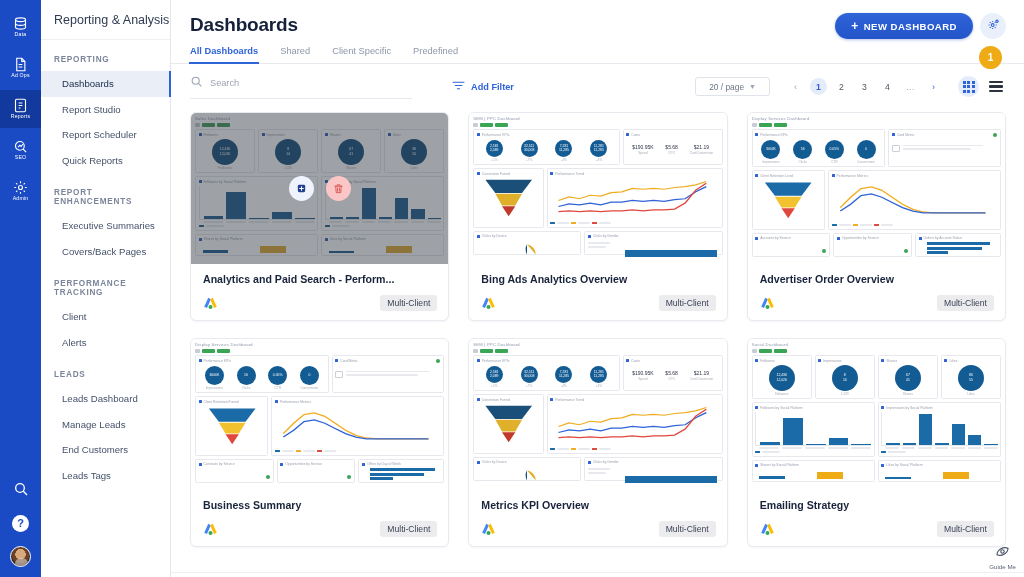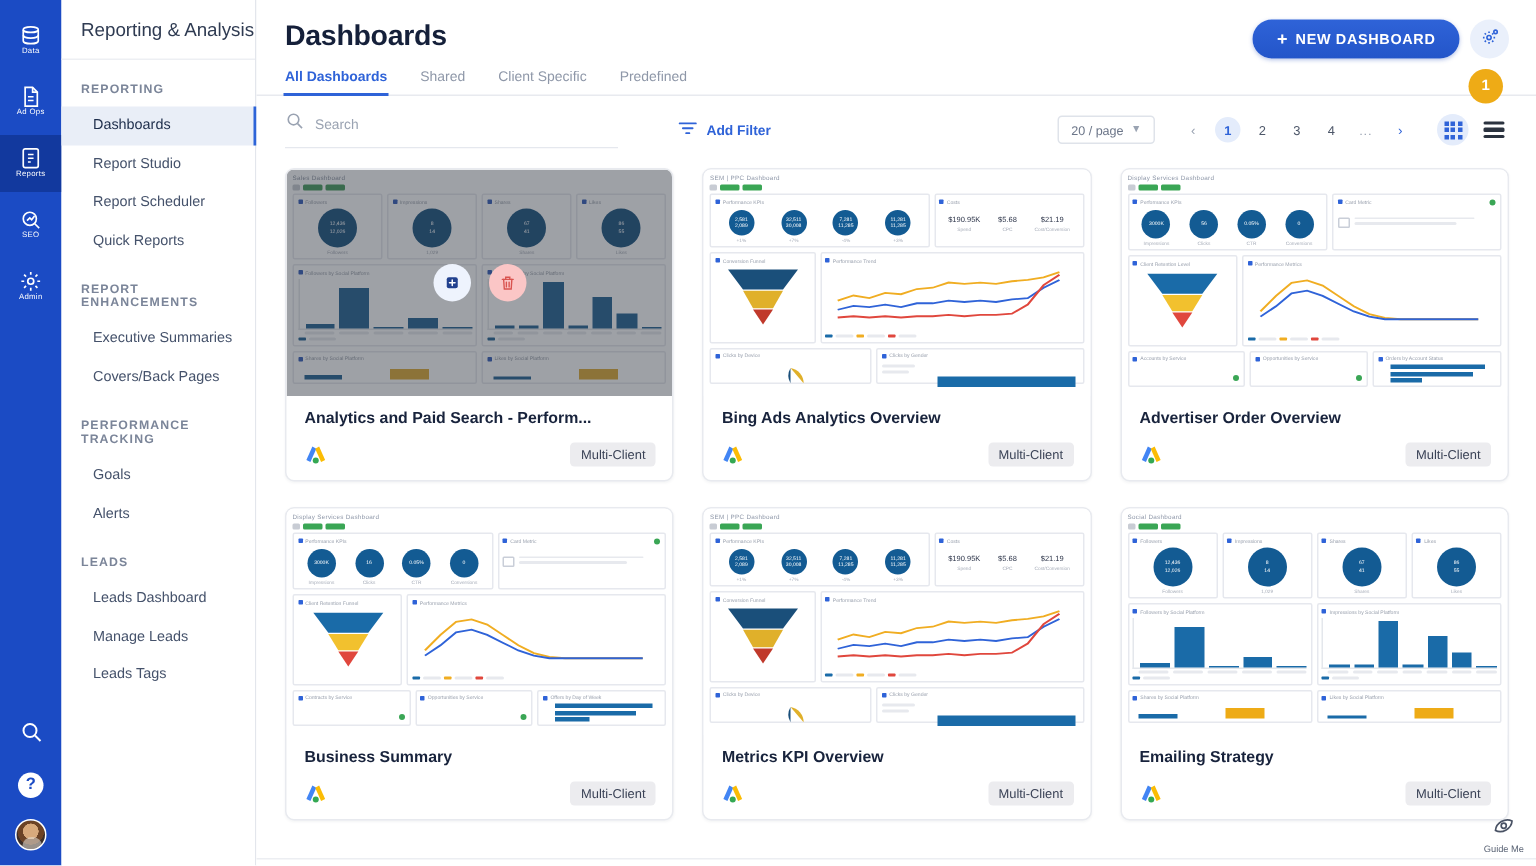--- a/index.html
+++ b/index.html
@@ -119,21 +119,21 @@
     background: transparent; width: 100%; font-family: "Liberation Sans", sans-serif;
   }
   .search-input::placeholder { color: #9aa3b2; }
   .add-filter {
     display: flex; align-items: center; gap: 6px; margin-left: 40px;
     color: #2f63d8; font-size: 9.2px; font-weight: 700; cursor: pointer; white-space: nowrap;
   }
   .add-filter svg { width: 13px; height: 11px; }
   .pager { margin-left: auto; display: flex; align-items: center; gap: 0; }
   .perpage {
-    border: 1px solid #dfe3ea; border-radius: 3px; height: 19px; padding: 0 8px;
+    border: 1px solid #dfe3ea; border-radius: 3px; height: 19px; padding: 0 13px;
     display: flex; align-items: center; gap: 5px; font-size: 8.4px; color: #6c7689;
     cursor: pointer; background: #fff;
   }
   .perpage .chev { font-size: 7px; color: #9aa3b2; }
   .page-nums { display: flex; align-items: center; gap: 0; margin-left: 14px; }
   .pg {
     min-width: 17px; height: 17px; border-radius: 50%; font-size: 8.6px;
     display: flex; align-items: center; justify-content: center; color: #4d5769;
     cursor: pointer; margin: 0 3px;
   }
@@ -293,26 +293,27 @@
     <div class="nav-item active">Dashboards</div>
     <div class="nav-item">Report Studio</div>
     <div class="nav-item">Report Scheduler</div>
     <div class="nav-item">Quick Reports</div>
 
     <div class="nav-group-label">REPORT ENHANCEMENTS</div>
     <div class="nav-item">Executive Summaries</div>
     <div class="nav-item">Covers/Back Pages</div>
 
     <div class="nav-group-label">PERFORMANCE TRACKING</div>
-    <div class="nav-item">Goals</div>
+    <div class="nav-item">Client</div>
     <div class="nav-item">Alerts</div>
 
     <div class="nav-group-label">LEADS</div>
     <div class="nav-item">Leads Dashboard</div>
     <div class="nav-item">Manage Leads</div>
+    <div class="nav-item">End Customers</div>
     <div class="nav-item">Leads Tags</div>
   </div>
 
   <div class="main">
 
     <div class="topbar">
       <div class="page-title">Dashboards</div>
       <div class="header-actions">
         <button class="btn-new">
           <span class="plus">+</span>

